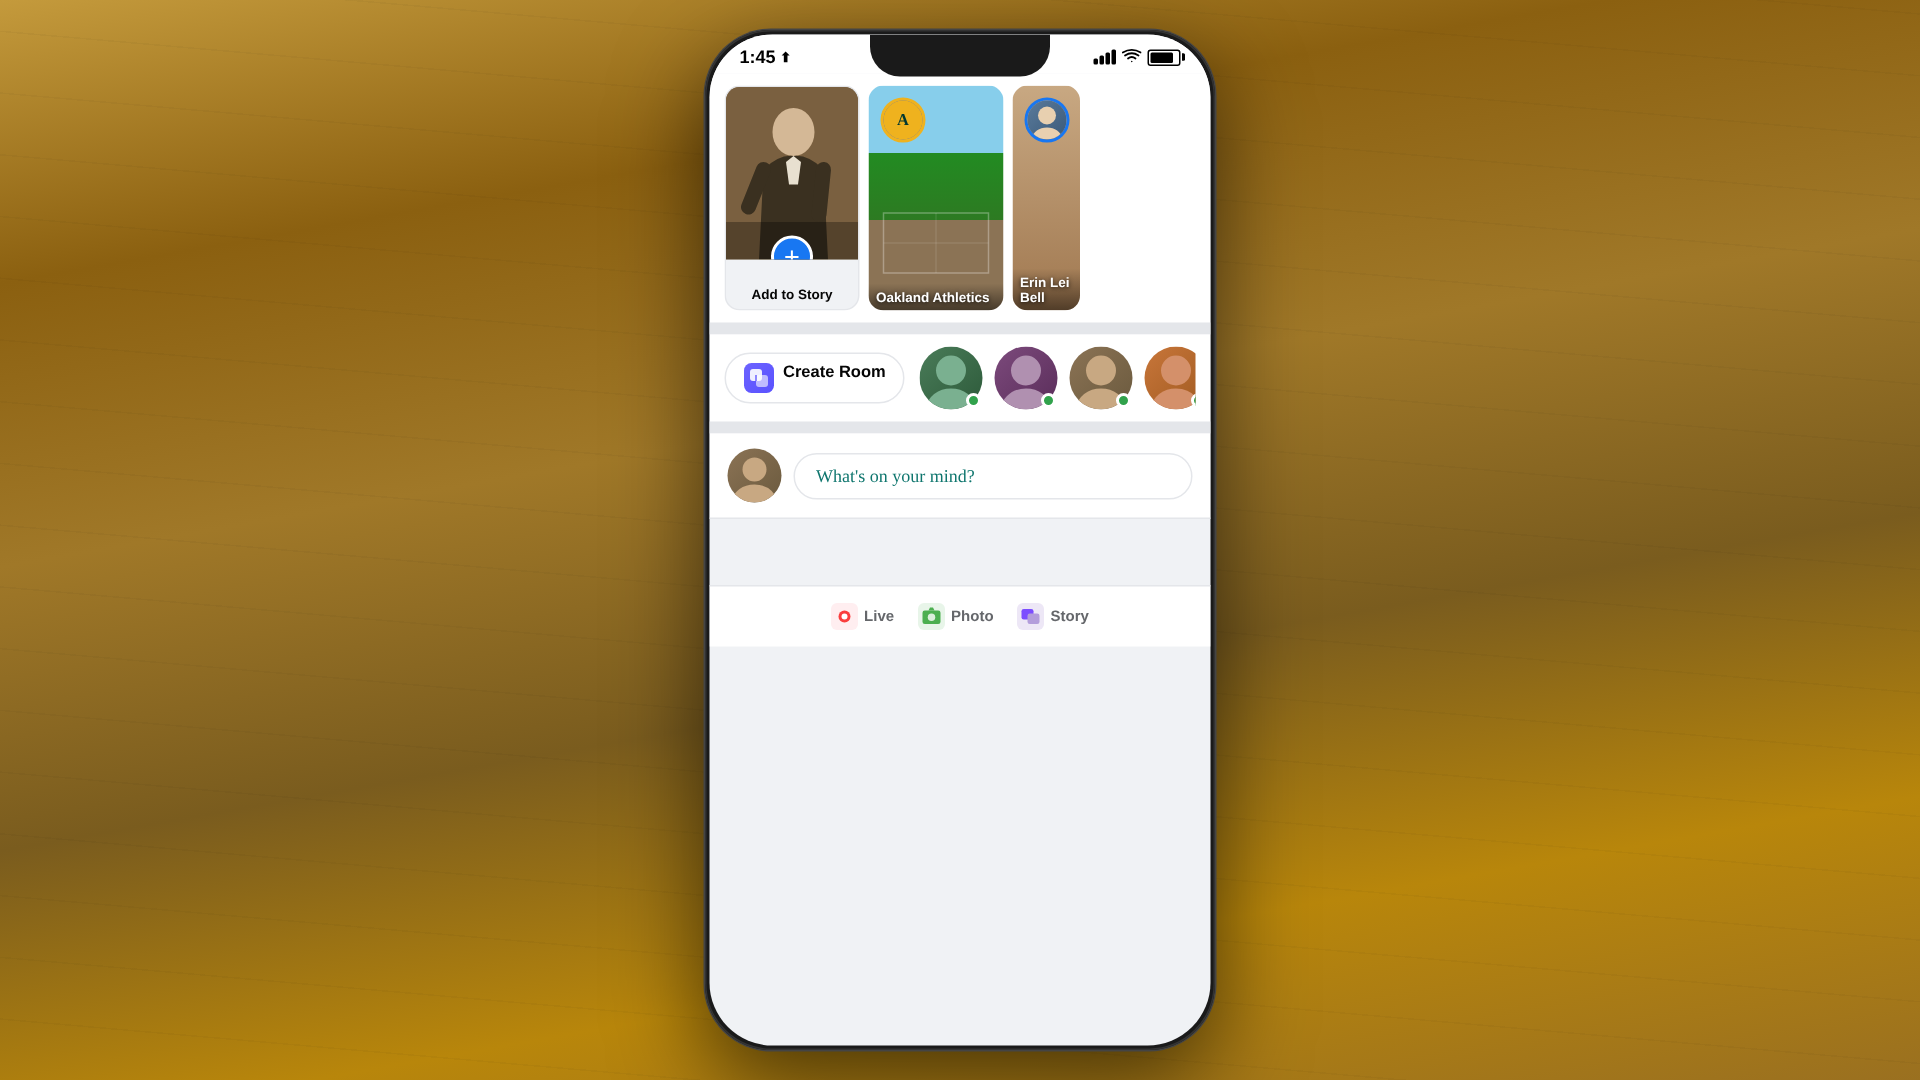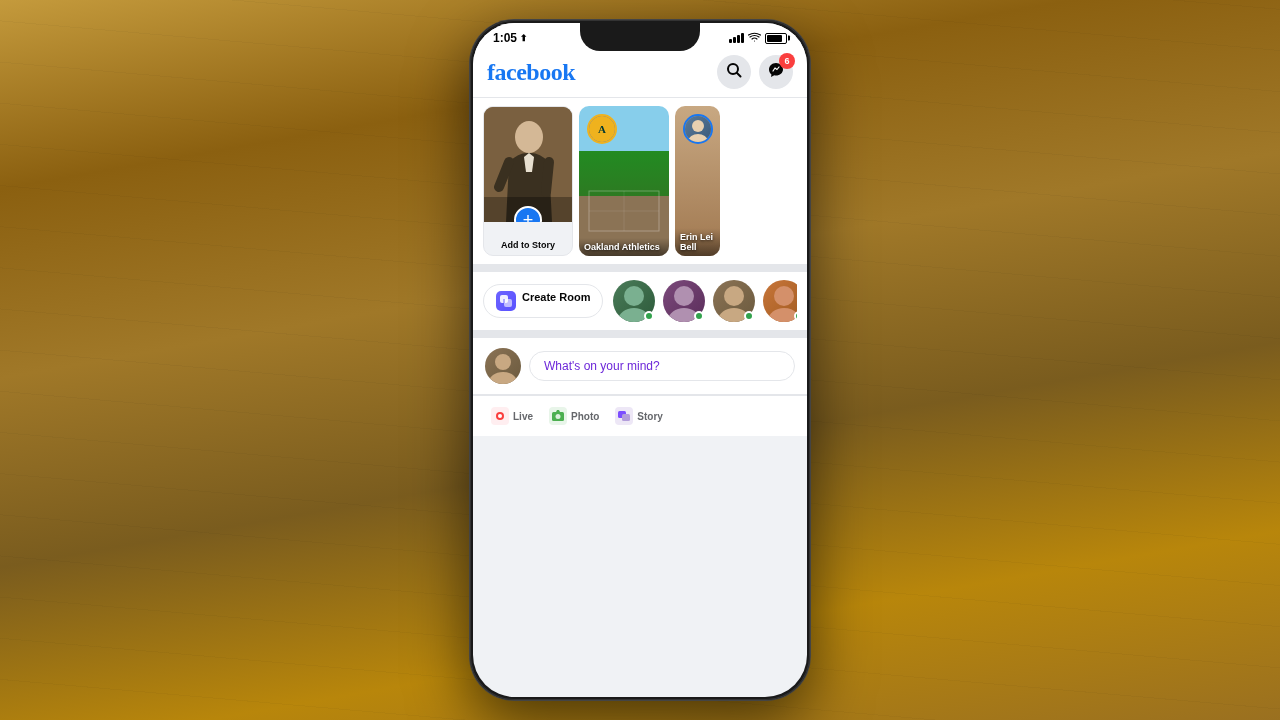--- a/index.html
+++ b/index.html
@@ -405,32 +405,34 @@
       flex-shrink: 0;
       overflow: hidden;
     }
 
     .mind-input {
       flex: 1;
       border: 1.5px solid #e4e6ea;
       border-radius: 20px;
       padding: 7px 14px;
       font-size: 12px;
-      color: #6d28d9;
+      color: #0f766e;
       background: white;
       cursor: pointer;
+      font-family: Liberation Serif, serif;
     }
 
     
     .post-actions {
       background: white;
       padding: 6px 10px;
       display: flex;
-      justify-content: flex-start;
+      justify-content: center;
       border-top: 1px solid #e4e6ea;
+      margin-top: 44px;
     }
 
     .action-btn {
       display: flex;
       align-items: center;
       gap: 4px;
       padding: 5px 8px;
       border-radius: 6px;
       cursor: pointer;
       font-size: 10px;
@@ -505,21 +507,21 @@
 <div class="wood-bg"></div>
 
 <div class="phone-wrapper">
   <div class="phone">
     <div class="phone-screen">
 
       <div class="notch"></div>
 
       <div class="status-bar">
         <div class="status-time">
-          <span>1:05</span>
+          <span>1:45</span>
           <span style="font-size:9px;">⬆</span>
         </div>
         <div class="status-icons">
           <div class="signal-bars">
             <div class="signal-bar" style="height:4px;"></div>
             <div class="signal-bar" style="height:6px;"></div>
             <div class="signal-bar" style="height:8px;"></div>
             <div class="signal-bar" style="height:10px;"></div>
           </div>
           <span class="wifi-icon">
@@ -529,42 +531,20 @@
               <path d="M2 5 Q6.5 2 11 5" fill="none" stroke="#000" stroke-width="1.2" stroke-linecap="round"></path>
               <path d="M0.5 3 Q6.5 -0.5 12.5 3" fill="none" stroke="#000" stroke-width="1.2" stroke-linecap="round"></path>
             </svg>
           </span>
           <div class="battery">
             <div class="battery-fill"></div>
           </div>
         </div>
       </div>
 
-      <div class="header">
-        <div class="facebook-logo">facebook</div>
-        <div class="header-icons">
-          <div class="icon-btn">
-            <span>
-              <svg width="16" height="16" viewBox="0 0 16 16" fill="none">
-                <circle cx="7" cy="7" r="5" stroke="#050505" stroke-width="2"></circle>
-                <line x1="11" y1="11" x2="14.5" y2="14.5" stroke="#050505" stroke-width="2" stroke-linecap="round"></line>
-              </svg>
-            </span>
-          </div>
-          <div class="icon-btn">
-            <span>
-              <svg width="16" height="16" viewBox="0 0 16 16" fill="none">
-                <path d="M8 1C4.13 1 1 3.9 1 7.5c0 2 .95 3.8 2.45 5L3 15l3.35-1.7A7.5 7.5 0 008 13.5C11.87 13.5 15 10.9 15 7.5S11.87 1 8 1z" fill="#050505"></path>
-                <path d="M5 9l2-3 2 1.5L11 5" stroke="white" stroke-width="1.2" stroke-linecap="round" stroke-linejoin="round"></path>
-              </svg>
-            </span>
-            <div class="messenger-badge">6</div>
-          </div>
-        </div>
-      </div>
 
       <div class="stories-section">
         <div class="stories-row">
 
           <div class="story-card story-add">
             <div class="story-add-img">
 
               <svg viewBox="0 0 90 115" width="90" height="115" style="position:absolute;bottom:0;left:0;">
                 <rect x="0" y="0" width="90" height="115" fill="#7a6040"></rect>
 

